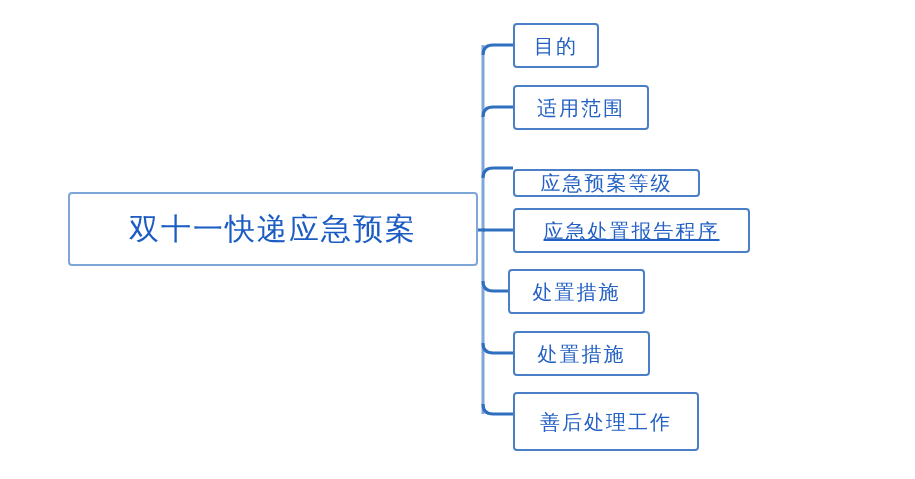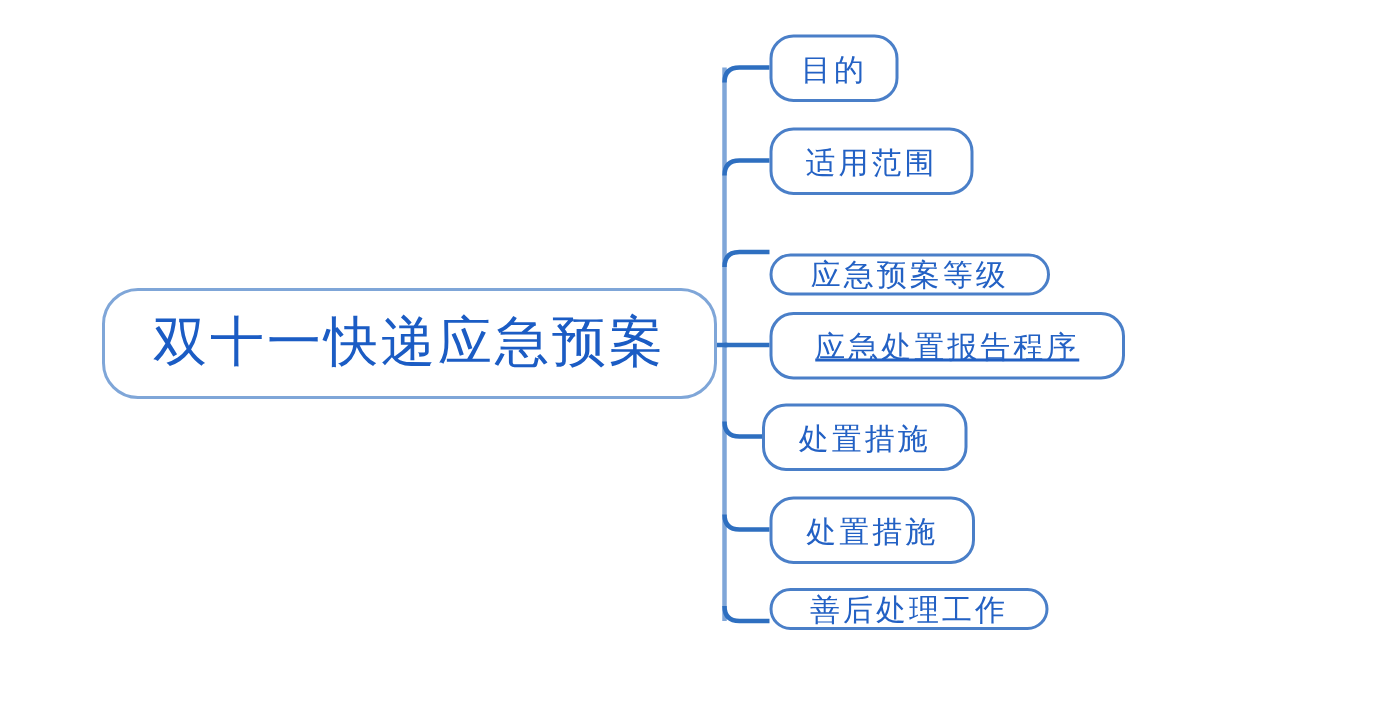--- a/index.html
+++ b/index.html
@@ -32,31 +32,31 @@
     display: flex;
     align-items: center;
     justify-content: center;
     background: #ffffff;
     border-style: solid;
     white-space: nowrap;
   }
   .node-root {
     border-width: 2px;
     border-color: #7FA6D8;
-    border-radius: 24px;
+    border-radius: 4px;
     color: #1B5CC4;
-    font-size: 36px;
+    font-size: 30px;
     letter-spacing: 2px;
     font-weight: 400;
     align-items: center;
   }
   .node-child {
     border-width: 2px;
     border-color: #4A7FC8;
-    border-radius: 16px;
+    border-radius: 4px;
     color: #2361C4;
     font-size: 20px;
     letter-spacing: 2px;
     font-weight: 400;
   }
   .node-label {
     display: block;
     line-height: 1;
   }
 </style>
@@ -93,18 +93,18 @@
       </div>
       <div class="node node-child" style="left: 513px; top: 208px; width: 237px; height: 45px; text-decoration: underline;">
         <span class="node-label">应急处置报告程序</span>
       </div>
       <div class="node node-child" style="left: 508px; top: 269px; width: 137px; height: 45px;">
         <span class="node-label">处置措施</span>
       </div>
       <div class="node node-child" style="left: 513px; top: 331px; width: 137px; height: 45px;">
         <span class="node-label">处置措施</span>
       </div>
-      <div class="node node-child" style="left: 513px; top: 392px; width: 186px; height: 28px;">
+      <div class="node node-child" style="left: 513px; top: 392px; width: 186px; height: 59px;">
         <span class="node-label">善后处理工作</span>
       </div>
     </div>
 
 </div>
 
 </body></html>

